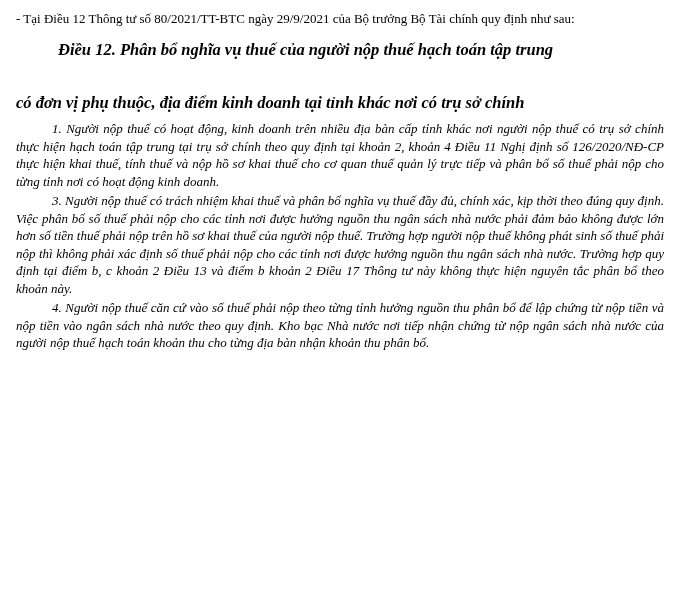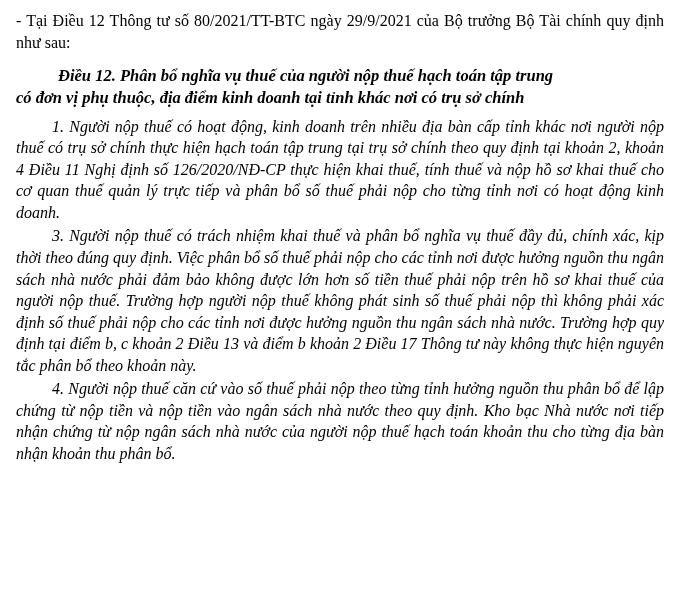--- a/index.html
+++ b/index.html
@@ -15,39 +15,39 @@
     overflow: hidden;
   }
   .page {
     width: 678px;
     height: 596px;
     box-sizing: border-box;
     padding: 10px 14px 0 16px;
     position: relative;
   }
   .para {
-    font-size: 16px;
+    font-size: 13px;
     line-height: 1.345;
     text-align: justify;
     text-justify: inter-word;
     margin: 0 0 1px 0;
   }
   .intro {
     font-style: normal;
   }
   .heading {
     font-weight: bold;
     font-style: italic;
     text-align: left;
     font-size: 16.5px;
     line-height: 1.36;
     margin: 7px 0 6px 0;
   }
   .heading .line1 { display: block; text-indent: 42px; margin-top: 12px; }
-  .heading .line2 { display: block; }
+  .heading .line2 { display: block; margin-top: 30px; }
   .body-para {
     font-style: italic;
     text-indent: 36px;
     margin-bottom: 2px;
   }
   .spaced { margin-top: 0; }
 </style>
 </head>
 <body>
 

